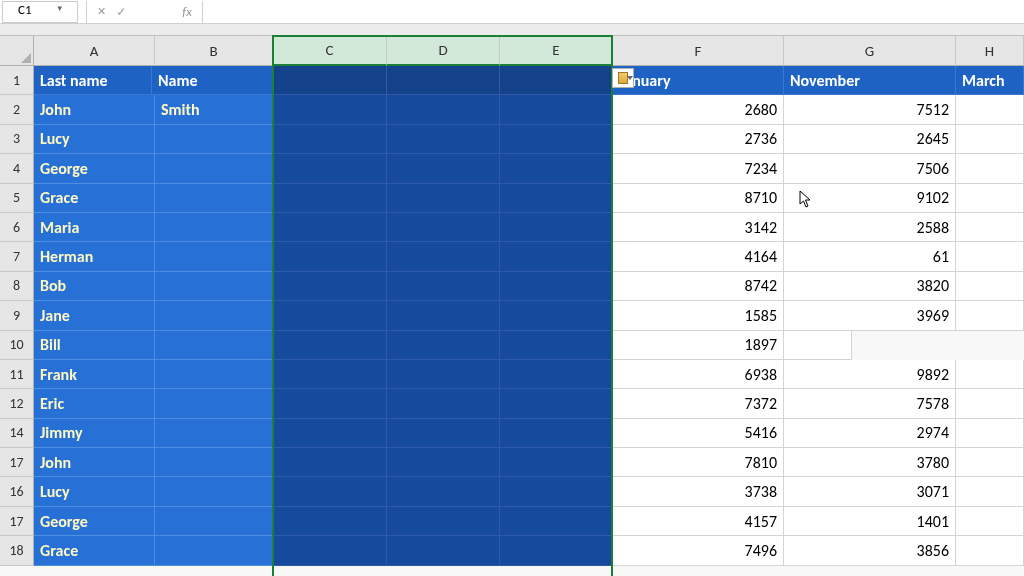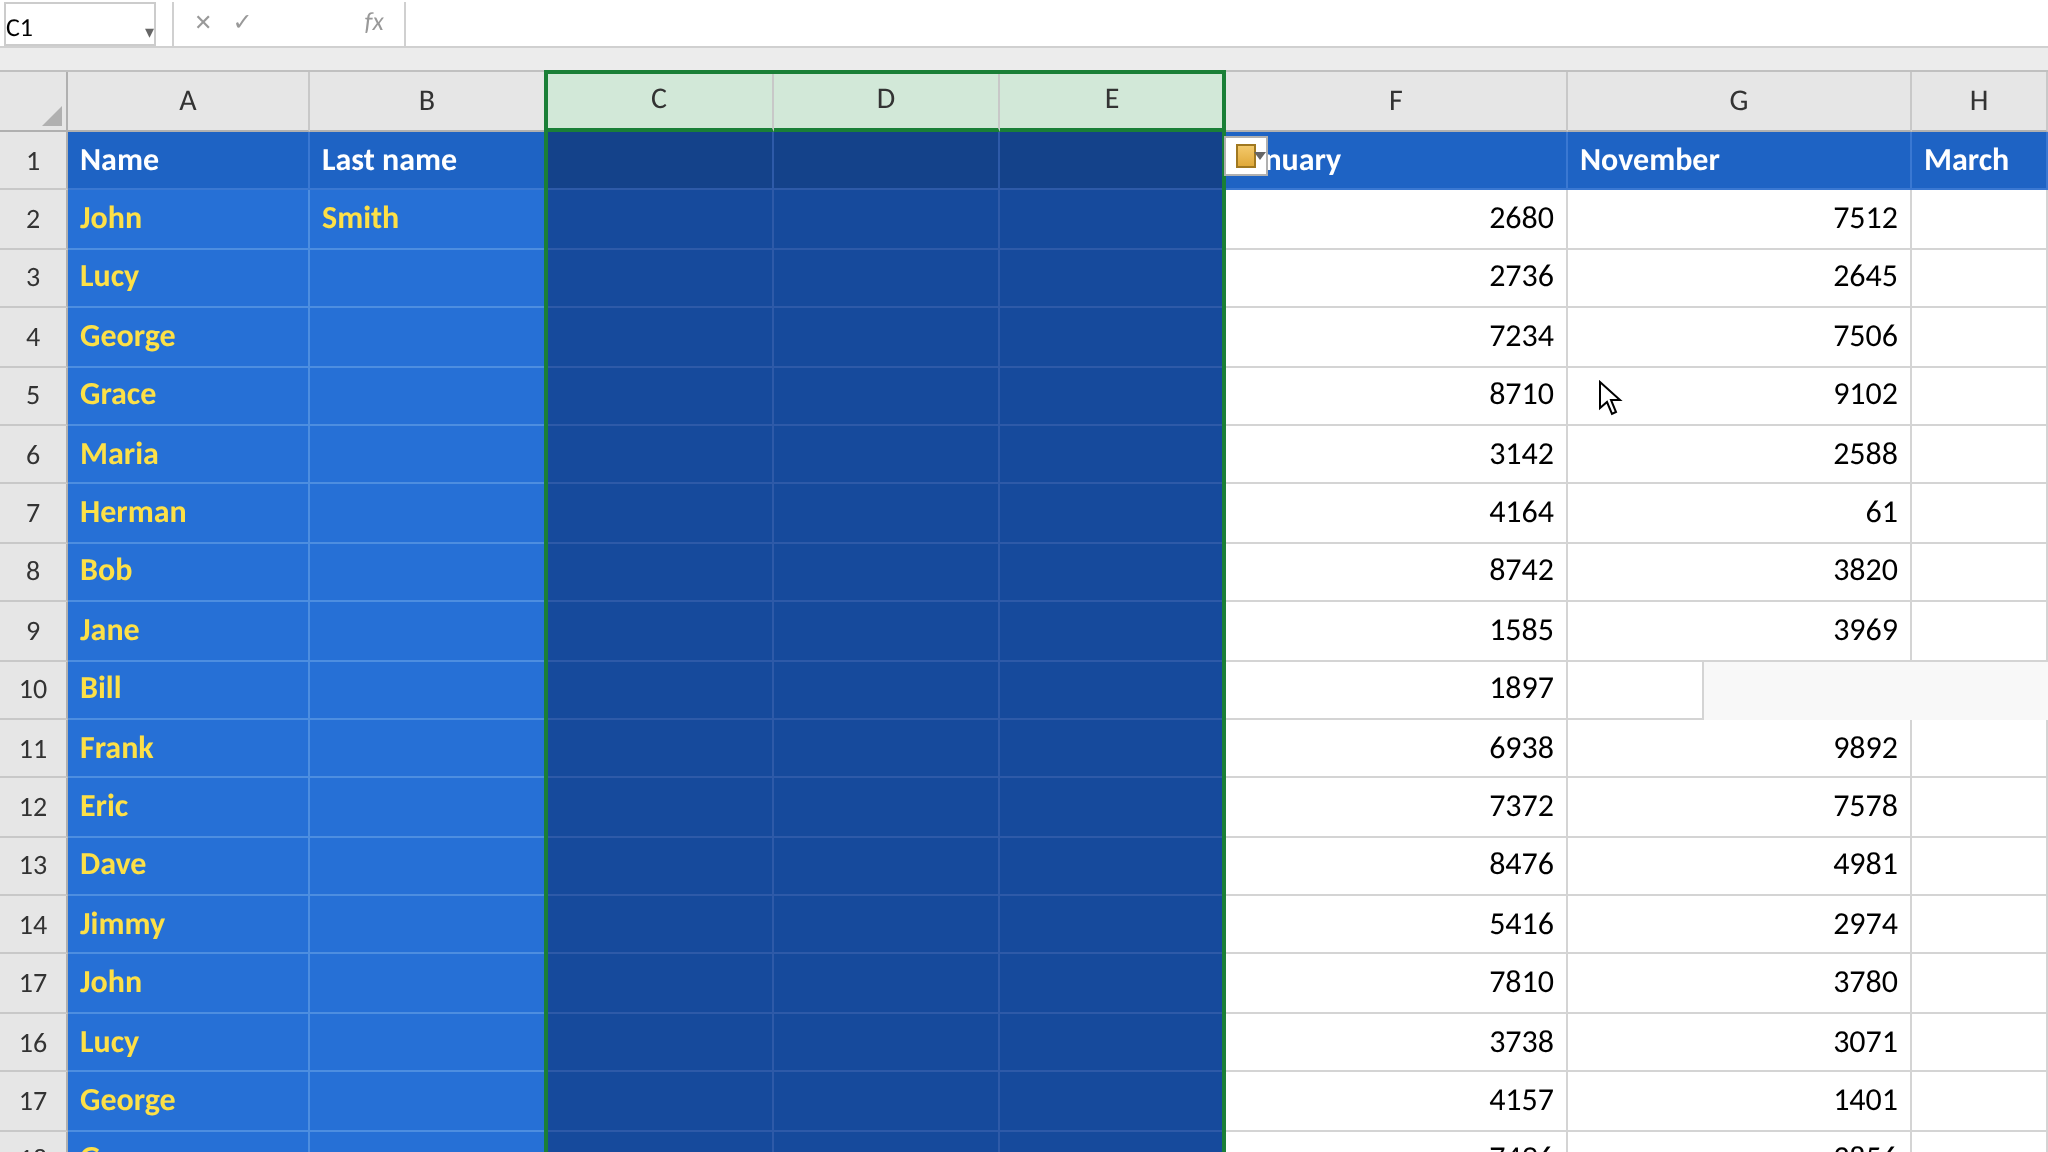--- a/index.html
+++ b/index.html
@@ -20,22 +20,22 @@
   border-bottom: 1px solid #d0d0d0;
   display: flex;
   align-items: center;
 }
 .name-box {
   width: 76px;
   height: 22px;
   background: #fff;
   border: 1px solid #ccc;
   display: flex;
-  align-items: flex-end;
-  padding: 0 0;
+  align-items: flex-start;
+  padding: 0 15px;
   margin-left: 2px;
   font-size: 13px;
 }
 .name-box-text { flex: 1; }
 .name-box-chevron {
   font-size: 9px;
   color: #666;
 }
 .fx-controls {
   display: flex;
@@ -139,21 +139,21 @@
 
 .cell.blue-header {
   background: #1e63c4;
   color: #fff;
   font-weight: bold;
   border-right: 1px solid #3a78d2;
   border-bottom: 1px solid #3a78d2;
 }
 .cell.blue-body {
   background: #2670d6;
-  color: #fde047;
+  color: #fef9c3;
   font-weight: bold;
   border-right: 1px solid #4d8ee0;
   border-bottom: 1px solid #4d8ee0;
 }
 .cell.dark-header {
   background: #14428a;
   color: #fff;
   border-right: 1px solid #2e5aa8;
   border-bottom: 1px solid #2e5aa8;
 }
@@ -256,22 +256,22 @@
     <div class="col-header colC selected">C</div>
     <div class="col-header colD selected">D</div>
     <div class="col-header colE selected">E</div>
     <div class="col-header colF">F</div>
     <div class="col-header colG">G</div>
     <div class="col-header colH">H</div>
   </div>
 
   <div class="grid-row">
     <div class="row-header">1</div>
+    <div class="cell blue-header colB">Last name</div>
     <div class="cell blue-header colA">Name</div>
-    <div class="cell blue-header colB">Last name</div>
     <div class="cell dark-header colC"></div>
     <div class="cell dark-header colD"></div>
     <div class="cell dark-header colE"></div>
     <div class="cell blue-header colF">January</div>
     <div class="cell blue-header colG">November</div>
     <div class="cell blue-header colH">March</div>
   </div>
 
   <div id="data-rows">
       <div class="grid-row">
@@ -385,31 +385,20 @@
       </div>
       <div class="grid-row">
         <div class="row-header">12</div>
         <div class="cell blue-body colA">Eric</div>
         <div class="cell blue-body colB"></div>
         <div class="cell dark-body colC"></div>
         <div class="cell dark-body colD"></div>
         <div class="cell dark-body colE"></div>
         <div class="cell colF num">7372</div>
         <div class="cell colG num">7578</div>
-        <div class="cell colH num"></div>
-      </div>
-      <div class="grid-row">
-        <div class="row-header">13</div>
-        <div class="cell blue-body colA">Dave</div>
-        <div class="cell blue-body colB"></div>
-        <div class="cell dark-body colC"></div>
-        <div class="cell dark-body colD"></div>
-        <div class="cell dark-body colE"></div>
-        <div class="cell colF num">8476</div>
-        <div class="cell colG num">4981</div>
         <div class="cell colH num"></div>
       </div>
       <div class="grid-row">
         <div class="row-header">14</div>
         <div class="cell blue-body colA">Jimmy</div>
         <div class="cell blue-body colB"></div>
         <div class="cell dark-body colC"></div>
         <div class="cell dark-body colD"></div>
         <div class="cell dark-body colE"></div>
         <div class="cell colF num">5416</div>

